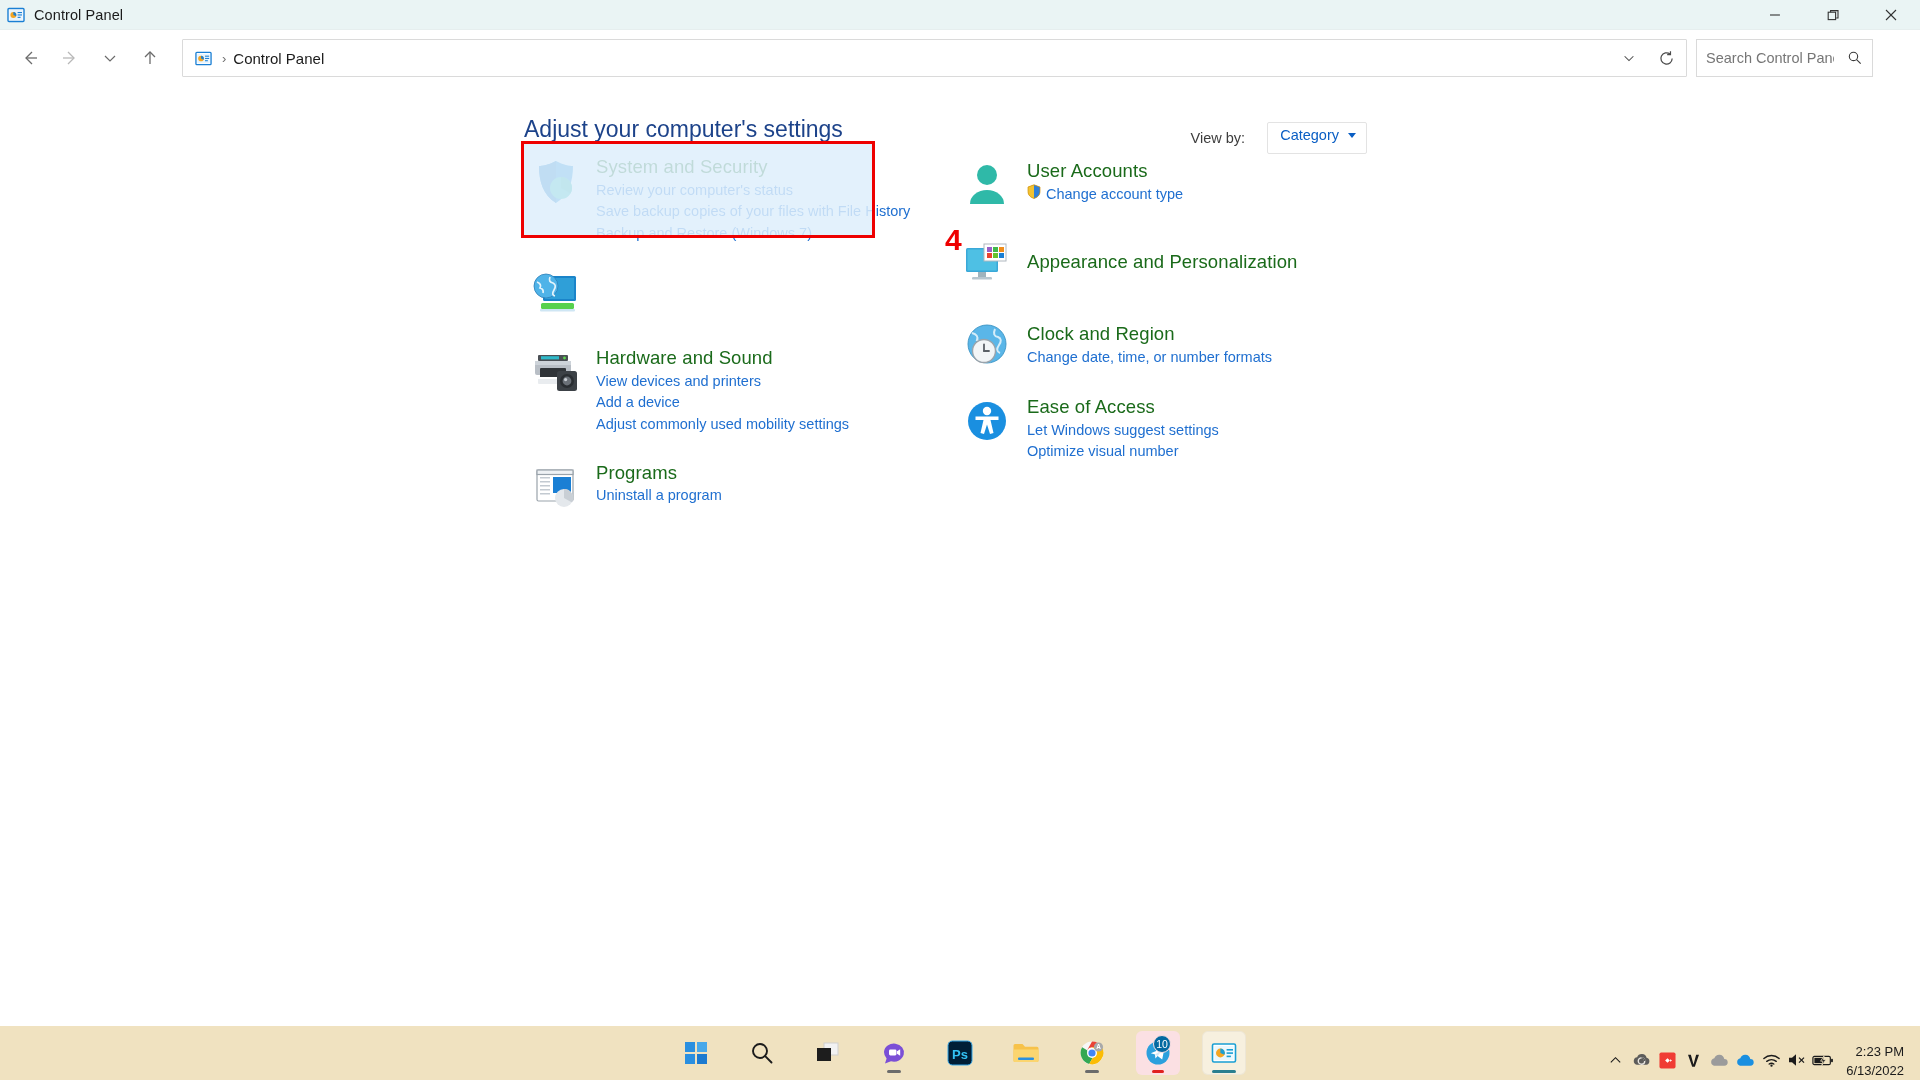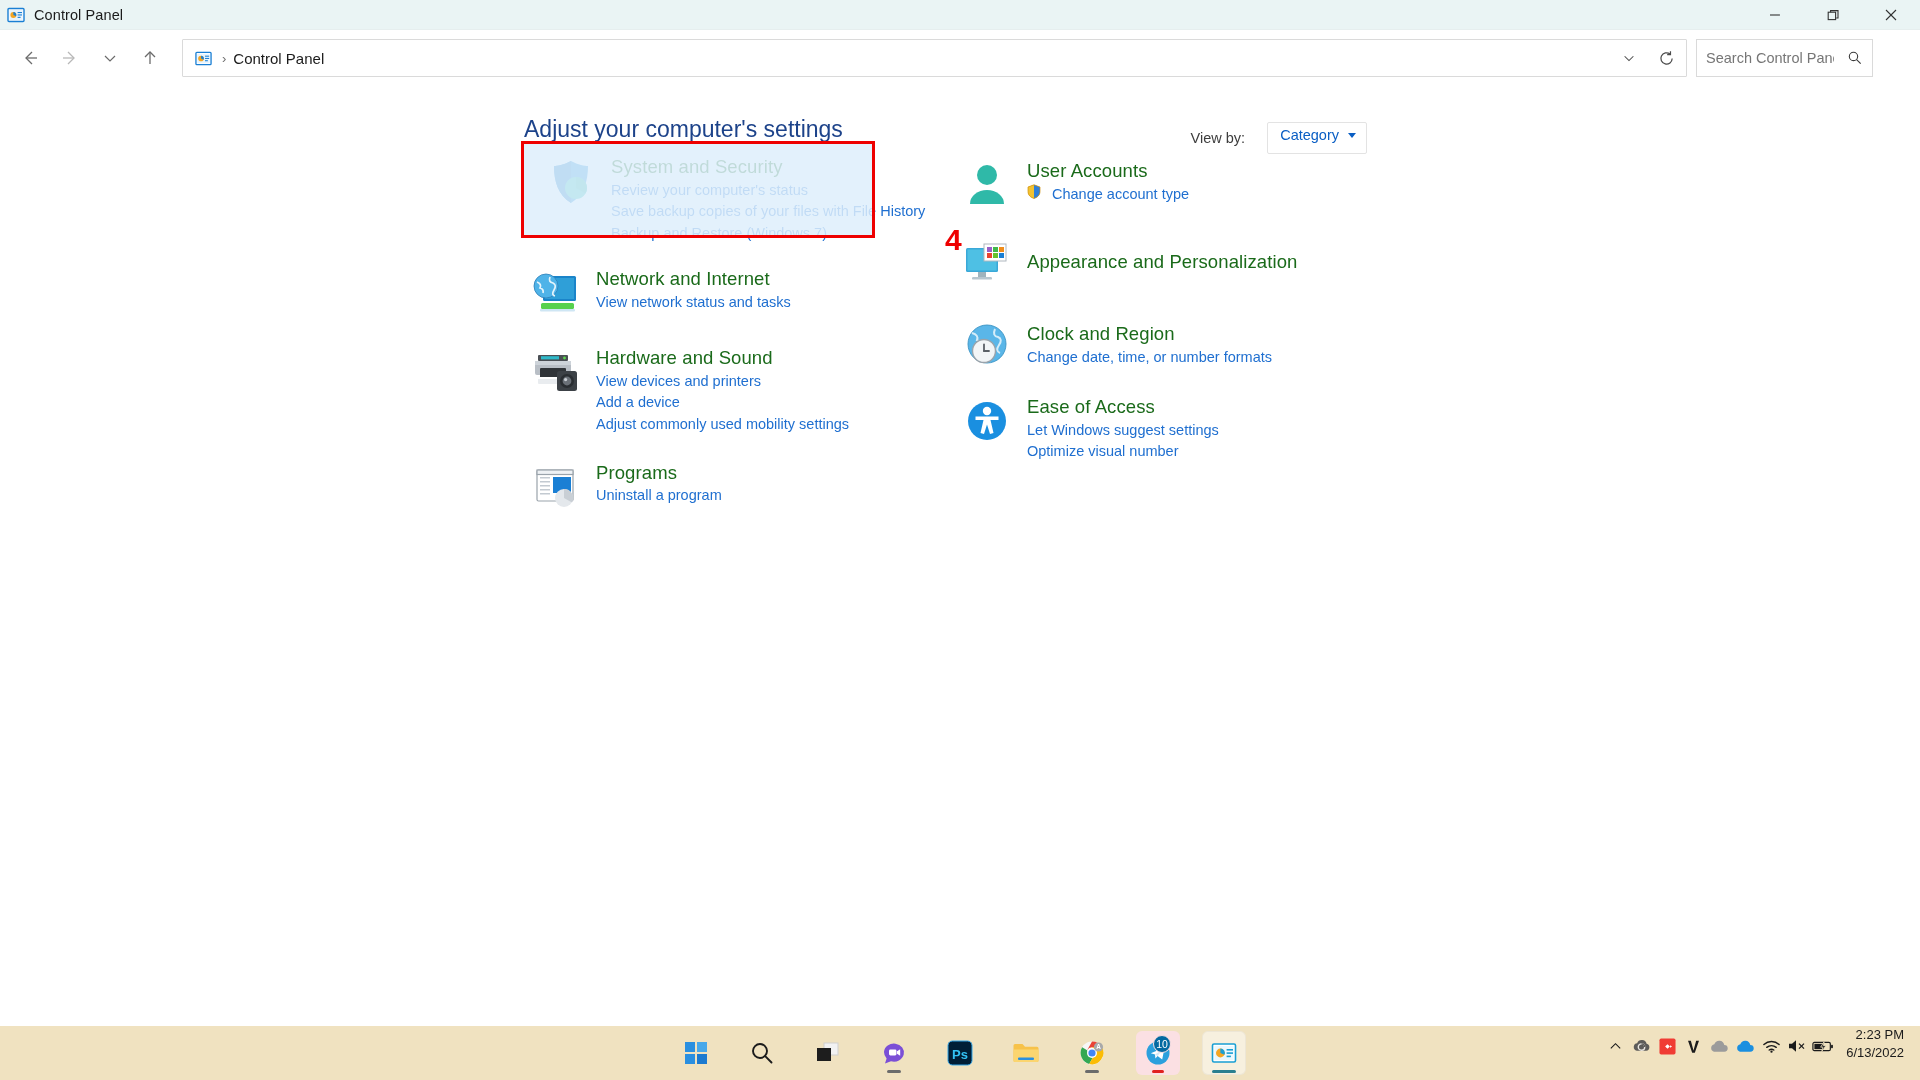--- a/index.html
+++ b/index.html
@@ -102,21 +102,21 @@
   }
   .cat-body { padding-top: 4px; }
   .cat-title {
     font-size: 18.5px; color: #1a6a1a; letter-spacing: .1px; line-height: 1.28;
     white-space: nowrap; display:inline-block;
   }
   .cat-link {
     display: block; font-size: 14.5px; color: #1f6fd0; line-height: 1.43; margin-top: 1px;
     white-space: nowrap;
   }
-  .cat-link.with-shield { display: flex; align-items: flex-start; gap: 11px; }
+  .cat-link.with-shield { display: flex; align-items: flex-start; gap: 5px; }
 
   
   .highlight-box {
     position: absolute; left: 521px; top: 55px;
     width: 354px; height: 97px;
     border: 3px solid #ee0000; background: rgba(222,238,252,.85);
     pointer-events: none; z-index: 3;
   }
   .annot-4 {
     position: absolute; left: 945px; top: 137px;
@@ -145,21 +145,21 @@
   .tb-underline.red { width: 12px; background: #e02020; }
   .tb-badge {
     position: absolute; top: 4px; right: 9px;
     background: #0369a1; color: #fff; font-size: 10.5px; font-weight: normal;
     min-width: 18px; height: 18px; border-radius: 9px;
     display: flex; align-items: center; justify-content: center;
     border: 1.5px solid #fbe0e3;
   }
   .tray {
     position: absolute; right: 0; top: 0; height: 54px;
-    display: flex; align-items: flex-start; gap: 0px; padding-right: 6px;
+    display: flex; align-items: flex-end; gap: 0px; padding-right: 6px;
   }
   .tray-item {
     width: 26px; height: 40px; display: flex; align-items: center; justify-content: center;
   }
   .clock {
     display: flex; flex-direction: column; align-items: flex-end; justify-content: center;
     margin-left: 10px; margin-right: 10px; font-size: 13px; color: #1b1b1b; line-height: 1.42;
   }
 </style>
 </head>
@@ -274,21 +274,21 @@
       <span class="viewby-select">
         <span>Category</span>
         <span class="caret-down"></span>
       </span>
     </div>
 
     <div class="columns">
 
       <div class="col-left">
 
-        <div class="cat" style="margin-top:0;margin-left:15px;">
+        <div class="cat" style="margin-top:0;">
           <div class="cat-icon">
             <svg width="50" height="50" viewBox="0 0 50 50">
               <path d="M25 4 C18 8 11 9 8 9 C8 24 12 38 25 46 C38 38 42 24 42 9 C39 9 32 8 25 4 Z" fill="#1e8fd8"></path>
               <path d="M25 4 C18 8 11 9 8 9 C8 24 12 38 25 46 Z" fill="#1878c4"></path>
               <circle cx="30" cy="31" r="11" fill="#2ec4b6"></circle>
               <path d="M30 31 L30 20 A11 11 0 0 1 39.5 36.5 Z" fill="#27b2a4"></path>
             </svg>
           </div>
           <div class="cat-body">
             <div class="cat-title">System and Security</div>
@@ -302,24 +302,20 @@
           <div class="cat-icon">
             <svg width="50" height="46" viewBox="0 0 50 46">
               <rect x="12" y="5" width="33" height="25" rx="1.5" fill="#1a84c9"></rect>
               <rect x="14" y="7" width="29" height="21" fill="#2f9fd8"></rect>
               <rect x="10" y="32" width="33" height="6" rx="1.5" fill="#57d14e"></rect>
               <rect x="9" y="38" width="35" height="2.4" rx="1" fill="#cfe6f4"></rect>
               <circle cx="15" cy="15" r="12" fill="#4fb3e8"></circle>
               <circle cx="15" cy="15" r="12" fill="none" stroke="#2f7fb8" stroke-width="0.8"></circle>
               <path d="M6 11 Q11 13 9 17 Q13 18 12 22 M19 6 Q17 11 22 12 Q26 14 23 19 Q20 24 24 25" fill="none" stroke="#ffffff" stroke-width="1.7" opacity="0.85"></path>
             </svg>
-          </div>
-          <div class="cat-body">
-            <div class="cat-title">Network and Internet</div>
-            <a class="cat-link">View network status and tasks</a>
           </div>
         </div>
 
         <div class="cat" style="margin-top:11px;">
           <div class="cat-icon">
             <svg width="52" height="46" viewBox="0 0 52 46">
               <rect x="8" y="5" width="30" height="6" rx="1" fill="#4a4f54"></rect>
               <rect x="11" y="6.2" width="18" height="3.2" fill="#2fb9c9"></rect>
               <circle cx="34.5" cy="8" r="1.4" fill="#5ed94e"></circle>
               <rect x="5" y="11" width="36" height="14" rx="2" fill="#b9bfc6"></rect>

